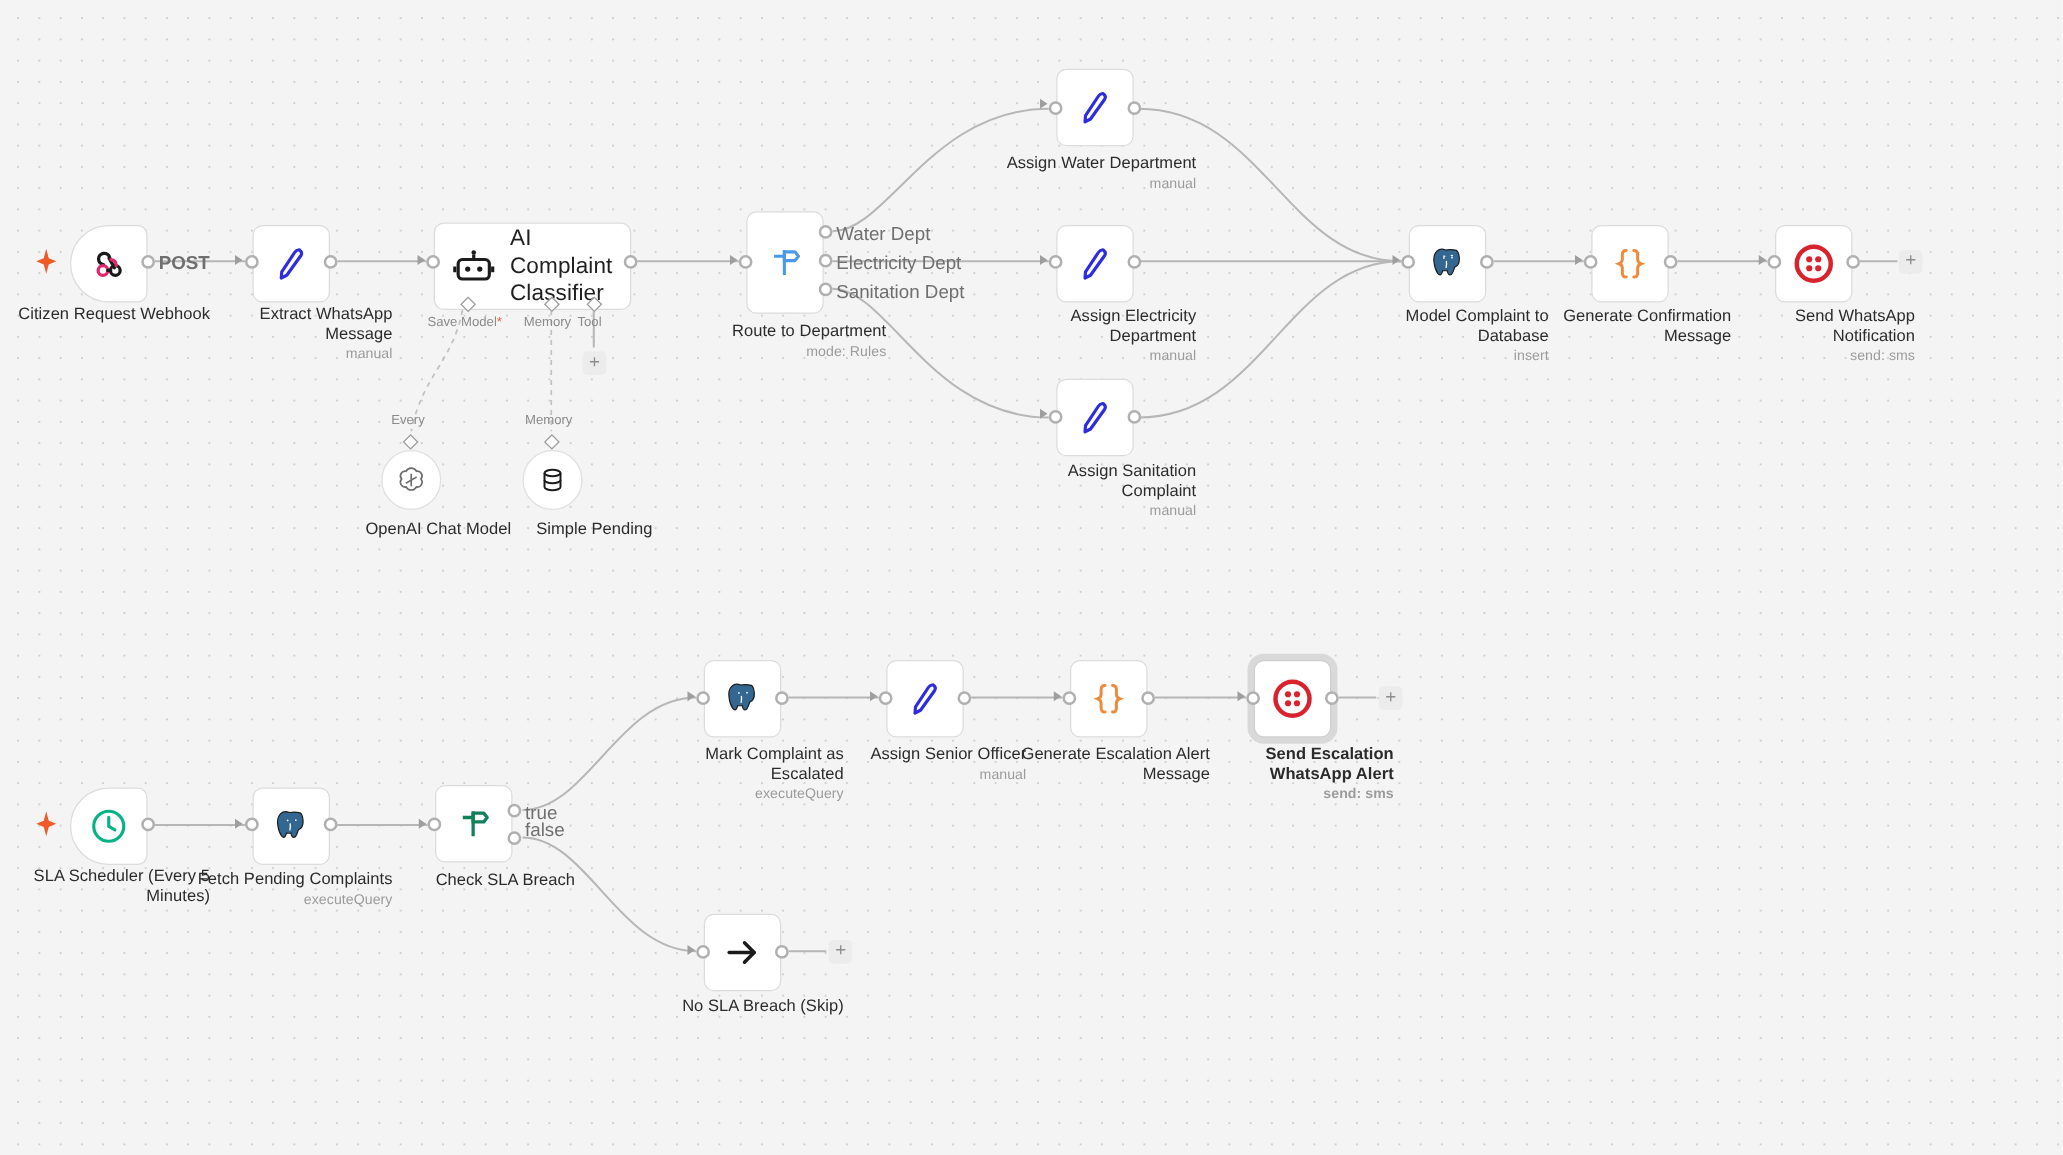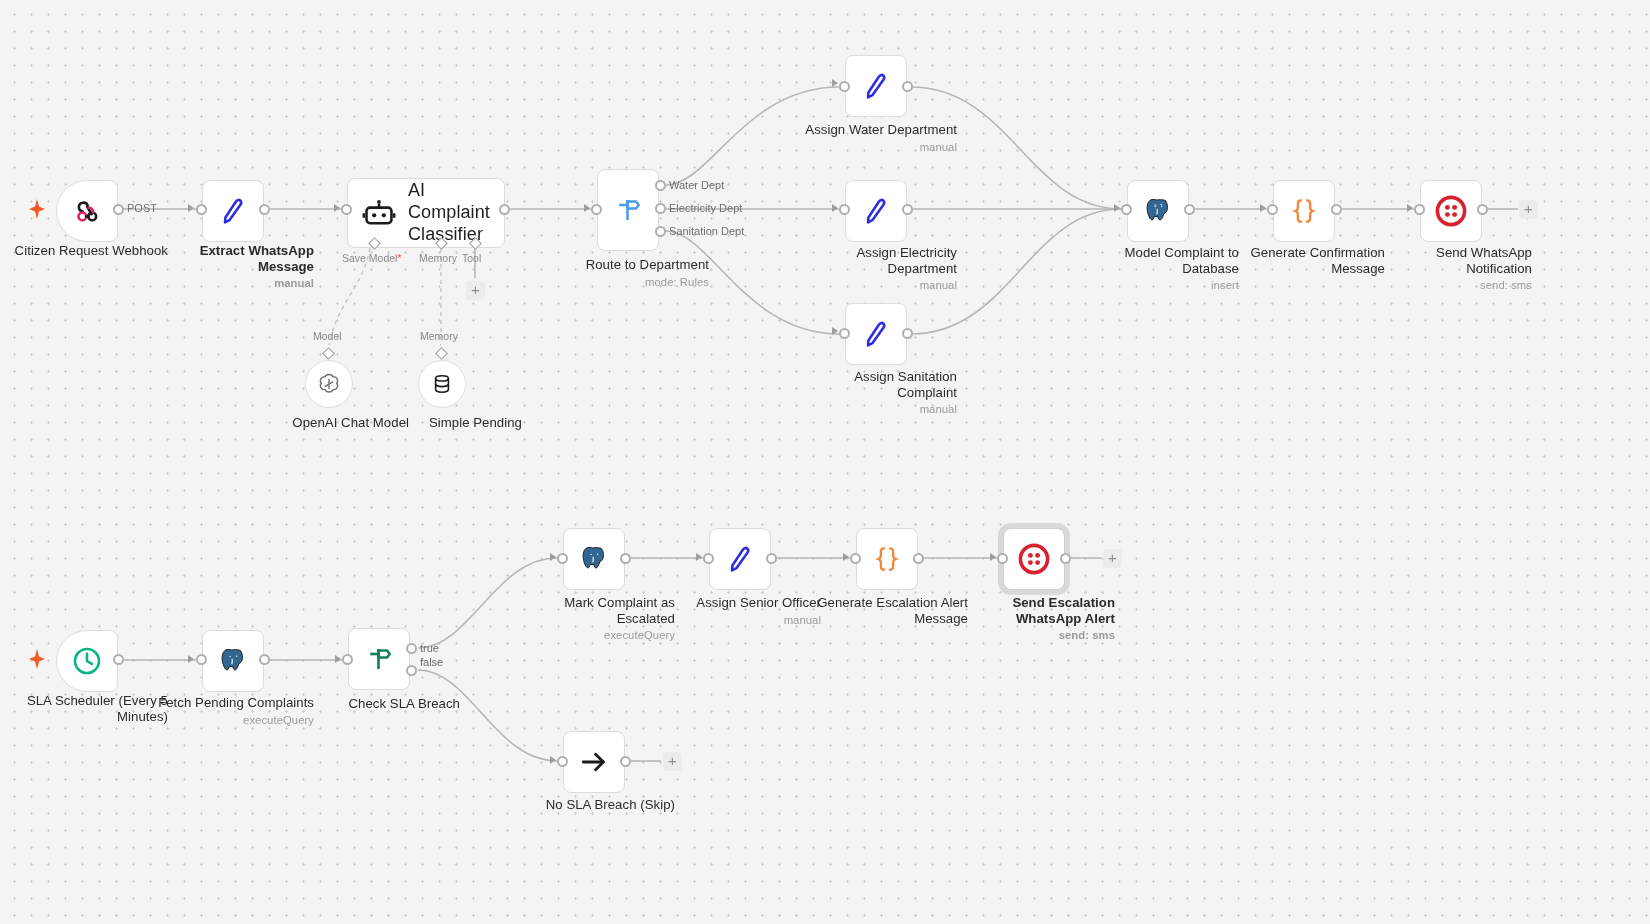--- a/index.html
+++ b/index.html
@@ -75,21 +75,21 @@
   }
   .arrowhead {
     position: absolute; z-index: 6;
     width: 0; height: 0;
     border-top: 4.5px solid transparent;
     border-bottom: 4.5px solid transparent;
     border-left: 6px solid #9e9e9e;
   }
   .portlabel {
     position: absolute;
-    font-size: 11px;
+    font-size: 15px;
     color: #6f6f6f;
     white-space: nowrap;
     z-index: 7;
   }
 
   
   .diamond {
     position: absolute;
     width: 9px; height: 9px;
     background: #fff;
@@ -187,33 +187,33 @@
         <path d="M11.4 16.3 H13.1" stroke="#1a1a1a"></path>
         <path d="M13.4 9.3 A4 4 0 0 1 16.8 13" stroke="#e0266b"></path>
       </svg>
     </span>
   </div>
   <div class="port" style="left:113px;top:204px;"></div>
   <div class="arrowhead" style="left:188px;top:204px;"></div>
   <div class="caption" style="left:6px;top:243px;width:162px;">
     <span>Citizen Request Webhook</span>
   </div>
-  <div class="portlabel" style="left:127px;top:202px;">POST</div>
+  <div class="portlabel" style="left:127px;top:202px;font-weight:bold;">POST</div>
 
   <div class="node sq" style="left:202px;top:180px;">
     <span class="nicon">
       <svg width="32" height="32" viewBox="0 0 24 24" fill="none" stroke="#2d2ce0" stroke-width="1.9" stroke-linejoin="round">
         <path d="M16.8 3.6 c1.4 1 1.7 2.4 .9 3.6 L9.3 18.9 6 20.6 6.3 16.9 14.1 5.1 c.8-1.2 1.9-1.4 2.7-1.5z"></path>
       </svg>
     </span>
   </div>
   <div class="port" style="left:196px;top:204px;"></div>
   <div class="port" style="left:259px;top:204px;"></div>
   <div class="arrowhead" style="left:334px;top:204px;"></div>
-  <div class="caption" style="left:152px;top:243px;width:162px;font-weight:bold;">
+  <div class="caption" style="left:152px;top:243px;width:162px;">
     <span>Extract WhatsApp Message</span>
     <span class="sub">manual</span>
   </div>
 
   <div class="node wide" style="left:347px;top:178px;">
     <span class="nicon">
       <svg width="34" height="34" viewBox="0 0 24 24" fill="none" stroke="#1b1b1b" stroke-width="1.8" stroke-linejoin="round">
         <rect x="3.2" y="8.2" width="17.6" height="11" rx="2.4"></rect>
         <path d="M12 8.2 V5.4"></path>
           <circle cx="12" cy="4.2" r="1.3" fill="#1b1b1b" stroke="none"></circle>
@@ -230,21 +230,21 @@
 
   <div class="diamond" style="left:370px;top:239px;"></div>
   <div class="diamond-label" style="left:342px;top:252px;"><span>Save Model</span><span class="req">*</span></div>
   <div class="diamond" style="left:437px;top:239px;"></div>
   <div class="diamond-label" style="left:419px;top:252px;">Memory</div>
   <div class="diamond" style="left:471px;top:239px;"></div>
   <div class="diamond-label" style="left:462px;top:252px;">Tool</div>
   <div class="plusbtn" style="left:466px;top:281px;">+</div>
 
   <div class="diamond" style="left:324px;top:349px;"></div>
-  <div class="diamond-label" style="left:313px;top:330px;">Model</div>
+  <div class="diamond-label" style="left:313px;top:330px;">Every</div>
   <div class="diamond" style="left:437px;top:349px;"></div>
   <div class="diamond-label" style="left:420px;top:330px;">Memory</div>
 
   <div class="node circ" style="left:305px;top:360px;">
     <span class="nicon">
       <svg width="26" height="26" viewBox="0 0 24 24" fill="none" stroke="#6e6e6e" stroke-width="1.25">
         <path d="M12 3.2c1.9 0 3.3 1.2 3.8 2.3 1.2-.3 2.8.1 3.7 1.7.9 1.6.4 3.2-.4 4.1.8.9 1.3 2.5.4 4.1-.9 1.6-2.5 2-3.7 1.7-.5 1.1-1.9 2.3-3.8 2.3s-3.3-1.2-3.8-2.3c-1.2.3-2.8-.1-3.7-1.7-.9-1.6-.4-3.2.4-4.1-.8-.9-1.3-2.5-.4-4.1.9-1.6 2.5-2 3.7-1.7C8.7 4.4 10.1 3.2 12 3.2z"></path>
         <path d="M12 7.4v4.7l4-2.3M12 12.1l-4 2.3M12 12.1v4.6"></path>
       </svg>
     </span>

